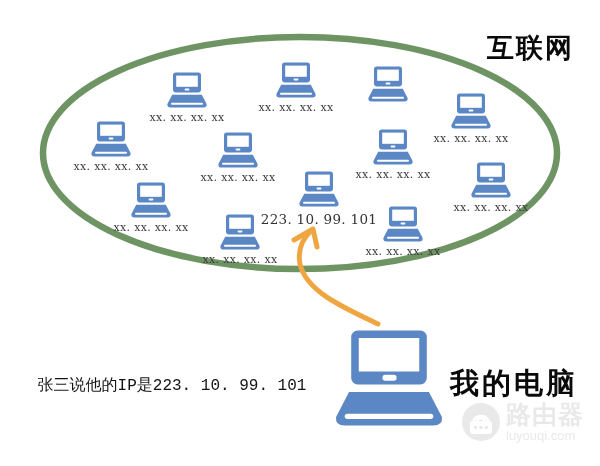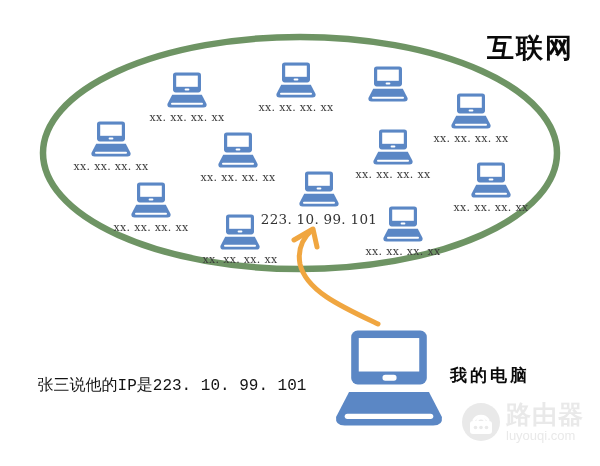--- a/index.html
+++ b/index.html
@@ -32,21 +32,21 @@
     position:absolute;left:487px;top:30px;
     font-size:27px;font-weight:bold;color:#0a0a0a;
     font-family:Liberation Sans, sans-serif;letter-spacing:2px;
   }
   .big-laptop{
     position:absolute;left:335px;top:330px;width:108px;height:96px;color:var(--laptop-blue);
   }
   .big-laptop svg{display:block;width:100%;height:100%;}
   .my-computer-label{
     position:absolute;left:450px;top:364px;
-    font-size:17px;font-weight:bold;color:#0a0a0a;
+    font-size:29px;font-weight:bold;color:#0a0a0a;
     font-family:"DejaVu Sans","Liberation Sans",sans-serif;letter-spacing:3px;
   }
   .caption{
     position:absolute;left:6px;top:344px;width:332px;text-align:center;
     font-family:Liberation Mono, monospace;
     color:var(--caption-text);font-size:16px;line-height:38px;margin-top:23px;
   }
   .watermark{
     position:absolute;left:461px;top:402px;display:flex;align-items:flex-start;
     color:var(--watermark-gray);

